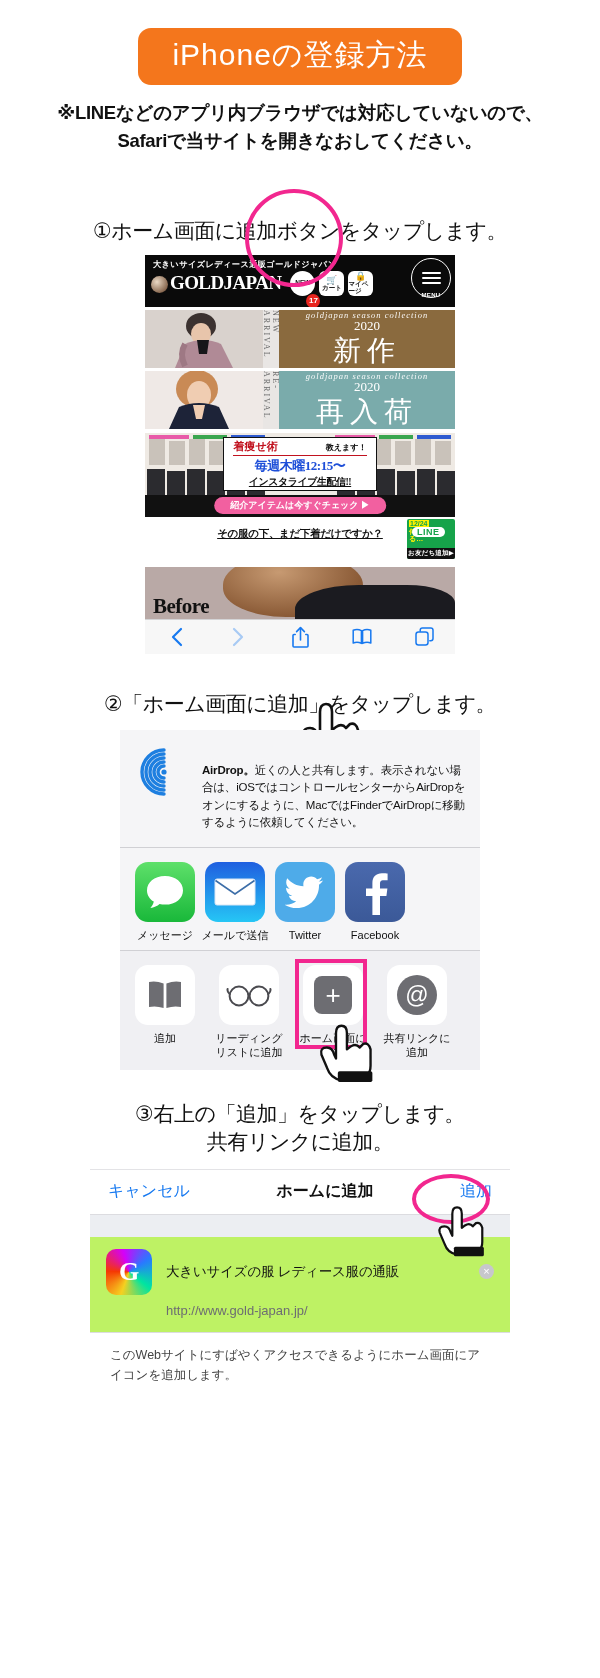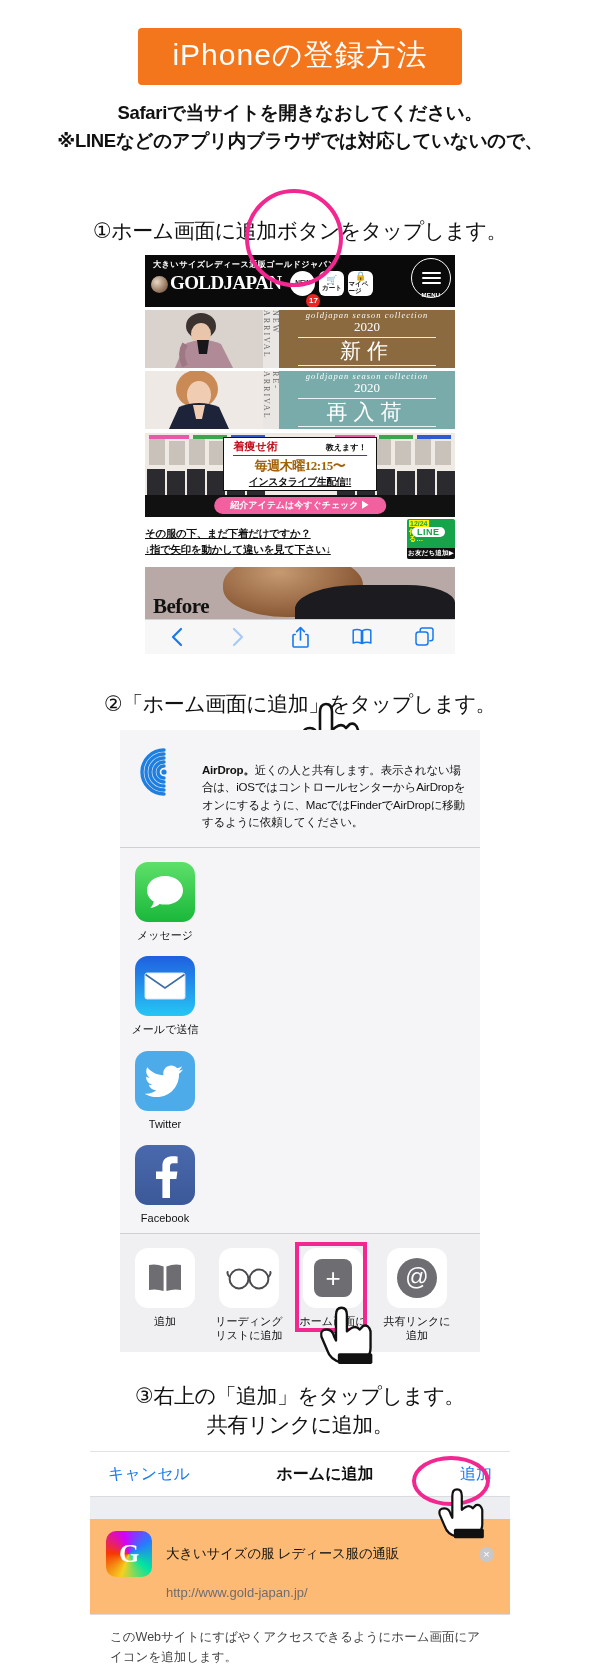--- a/index.html
+++ b/index.html
@@ -8,21 +8,21 @@
     background:#ffffff;
     font-family:"Liberation Sans","DejaVu Sans",sans-serif;
     color:#111;
     -webkit-font-smoothing:antialiased;
   }
   .page{width:600px;min-height:1678px;position:relative;overflow:hidden;}
 
   
   .title-wrap{padding-top:28px;display:flex;justify-content:center;}
   .title-pill{
-    background:#f4761c;color:#fff;border-radius:4px;
+    background:#f4761c;color:#fff;border-radius:13px;
     padding:9px 34px 12px;font-size:30px;font-weight:400;letter-spacing:1px;
     line-height:1.2;
   }
   .notice{
     margin:14px auto 0;width:520px;text-align:center;
     font-size:18.5px;font-weight:700;line-height:1.5;color:#111;letter-spacing:-0.3px;
   }
 
   
   .step-head{
@@ -82,44 +82,44 @@
     writing-mode:vertical-rl;font-family:"Liberation Serif",serif;
     font-size:8px;letter-spacing:2px;color:#6b6b6b;background:#e9e6e4;
   }
   .bn-text{
     flex:1;display:flex;flex-direction:column;align-items:center;justify-content:space-between;
     color:#fff;position:relative;
   }
   .bn-en{font-family:"Liberation Serif",serif;font-style:italic;font-size:8.5px;letter-spacing:1px;opacity:.95;}
   .bn-year{font-family:"Liberation Serif",serif;font-size:13px;line-height:1.1;margin-top:-1px;}
   .bn-rule{width:78%;height:1px;background:rgba(255,255,255,.85);margin:2px 0;}
-  .bn-jp{font-family:"Liberation Serif",serif;font-size:21px;letter-spacing:6px;line-height:1;}
+  .bn-jp{font-family:"Liberation Serif",serif;font-size:28px;letter-spacing:6px;line-height:1;}
   .bn-brown .bn-text{background:#8a6a3e;}
   .bn-teal .bn-text{background:#7aabab;}
 
   .insta{margin-top:4px;height:84px;background:#111;position:relative;overflow:hidden;}
   .insta-rack{position:absolute;inset:0 0 22px 0;display:flex;}
   .insta-card{
     position:absolute;left:50%;transform:translateX(-50%);top:4px;width:152px;height:52px;
     background:#fff;border:1.5px solid #111;display:flex;flex-direction:column;
     align-items:center;justify-content:center;
   }
   .ic-l1{font-family:"Liberation Serif",serif;font-size:11px;font-weight:700;color:#c1121f;letter-spacing:0;}
   .ic-l1 em{font-style:normal;color:#111;font-size:8px;margin-left:3px;padding-left:45px;}
   .ic-rule{width:88%;height:1.5px;background:#c1121f;margin:1px 0;}
-  .ic-l2{font-family:"Liberation Serif",serif;font-size:13px;font-weight:700;color:#a16207;letter-spacing:-.5px;}
+  .ic-l2{font-family:"Liberation Serif",serif;font-size:13px;font-weight:700;color:#1d4ed8;letter-spacing:-.5px;}
   .ic-l3{font-family:"Liberation Serif",serif;font-size:10px;font-weight:700;color:#111;letter-spacing:-.5px;text-decoration:underline;}
   .insta-cta{
     position:absolute;left:50%;bottom:3px;transform:translateX(-50%);
     background:#f260a0;color:#fff;border-radius:11px;padding:2px 16px;
     font-size:9px;font-weight:700;white-space:nowrap;font-family:"Liberation Serif",serif;
   }
 
   .promo{margin-top:6px;position:relative;height:44px;}
-  .promo-lines{padding-top:3px;}
+  .promo-lines{text-align:center;padding-top:3px;}
   .promo-lines div{
     font-family:"Liberation Serif",serif;font-size:10.5px;font-weight:700;
     color:#111;text-decoration:underline;line-height:1.5;letter-spacing:-.3px;
   }
   .line-badge{
     position:absolute;right:0;top:-4px;width:48px;height:40px;background:#16a34a;
     border-radius:2px;overflow:hidden;
   }
   .lb-top{color:#fff000;font-size:7px;font-weight:700;padding:1px 0 0 2px;line-height:1.1;}
   .lb-top b{background:#fff000;color:#16a34a;padding:0 1px;}
@@ -166,21 +166,21 @@
 
   
   .shot2{width:360px;margin:12px auto 0;background:#efeff4;position:relative;}
   .sheet-airdrop{
     background:#f5f5f7;display:flex;gap:10px;padding:14px 14px 16px 16px;align-items:flex-start;
   }
   .ad-icon{width:56px;height:56px;flex:none;position:relative;}
   .ad-text{font-size:11.5px;line-height:1.5;color:#111;letter-spacing:-.2px;margin-top:18px;}
   .ad-text b{font-weight:700;}
   .sheet-sep{height:1px;background:#d0d0d4;}
-  .sheet-apps{display:flex;padding:14px 10px 8px;gap:14px;background:#f5f5f7;justify-content:flex-start;flex-direction:column;}
+  .sheet-apps{display:flex;padding:14px 10px 8px;background:#f5f5f7;justify-content:flex-start;}
   .app{width:70px;display:flex;flex-direction:column;align-items:center;gap:7px;}
   .app-ico{width:60px;height:60px;border-radius:13px;display:flex;align-items:center;justify-content:center;}
   .app-lbl{font-size:11px;color:#111;text-align:center;line-height:1.2;}
   .ico-msg{background:linear-gradient(180deg,#5ee06a,#19b83a);}
   .ico-mail{background:linear-gradient(180deg,#1f5fe0,#26c6f5);}
   .ico-tw{background:#4eabe9;}
   .ico-fb{background:linear-gradient(180deg,#4a69ad,#3b5998);}
   .sheet-actions{display:flex;padding:14px 10px 10px;gap:14px;background:#f0f0f3;}
   .act{width:70px;display:flex;flex-direction:column;align-items:center;gap:7px;position:relative;}
   .act-ico{
@@ -191,21 +191,21 @@
   .act.highlight:before{
     content:"";position:absolute;left:-3px;top:-6px;width:72px;height:90px;
     border:4px solid #f2278f;box-sizing:border-box;
   }
   .plus-tile{width:38px;height:38px;border-radius:8px;background:#6d6d72;
     display:flex;align-items:center;justify-content:center;color:#fff;font-size:26px;line-height:1;}
   .at-tile{width:40px;height:40px;border-radius:50%;background:#6d6d72;color:#fff;
     display:flex;align-items:center;justify-content:center;font-size:23px;line-height:1;}
 
   
-  .shot3{width:420px;margin:12px auto 0;background:#fdba74;position:relative;border-top:1px solid #e3e3e6;}
+  .shot3{width:420px;margin:12px auto 0;background:#bef264;position:relative;border-top:1px solid #e3e3e6;}
   .ah-nav{
     height:44px;display:flex;align-items:center;justify-content:space-between;
     padding:0 18px;background:#fff;border-bottom:1px solid #dcdce0;
   }
   .ah-cancel{color:#1779f0;font-size:16px;}
   .ah-title{font-size:16px;font-weight:700;color:#111;}
   .ah-add{color:#1779f0;font-size:16px;}
   .ah-gap{height:22px;background:#eceef2;}
   .ah-row{display:flex;align-items:center;gap:14px;padding:12px 16px 6px;}
   .ah-appicon{
@@ -226,22 +226,22 @@
 </style>
 </head>
 <body>
 
 <div class="page">
 
   <div class="title-wrap">
     <div class="title-pill">iPhoneの登録方法</div>
   </div>
   <div class="notice">
+    <div>※LINEなどのアプリ内ブラウザでは対応していないので、</div>
     <div>Safariで当サイトを開きなおしてください。</div>
-    <div>※LINEなどのアプリ内ブラウザでは対応していないので、</div>
   </div>
 
   <div class="step-head step1-head">①ホーム画面に追加ボタンをタップします。</div>
 
   <div class="shot shot1">
 
     <div class="gj-header">
       <div class="gj-tagline">大きいサイズレディース通販ゴールドジャパン</div>
       <div class="gj-row">
         <div class="gj-logo">
@@ -365,21 +365,20 @@
         <div class="ic-rule"></div>
         <div class="ic-l2">毎週木曜12:15〜</div>
         <div class="ic-l3">インスタライブ生配信!!</div>
       </div>
       <div class="insta-cta">紹介アイテムは今すぐチェック ▶</div>
     </div>
 
     <div class="promo">
       <div class="promo-lines">
         <div>その服の下、まだ下着だけですか？</div>
-        <div>↓指で矢印を動かして違いを見て下さい↓</div>
       </div>
       <div class="line-badge">
         <div class="lb-top">
           <b>12/24</b>
           <div>何かが起きる…</div>
         </div>
         <div class="lb-line">LINE</div>
         <div class="lb-bot">お友だち追加▶</div>
       </div>
       <div class="lb-tail"></div>

